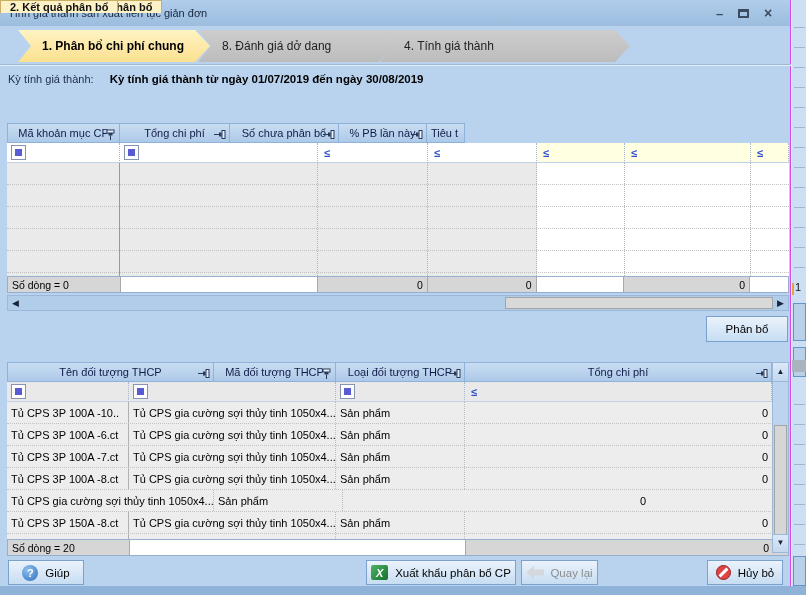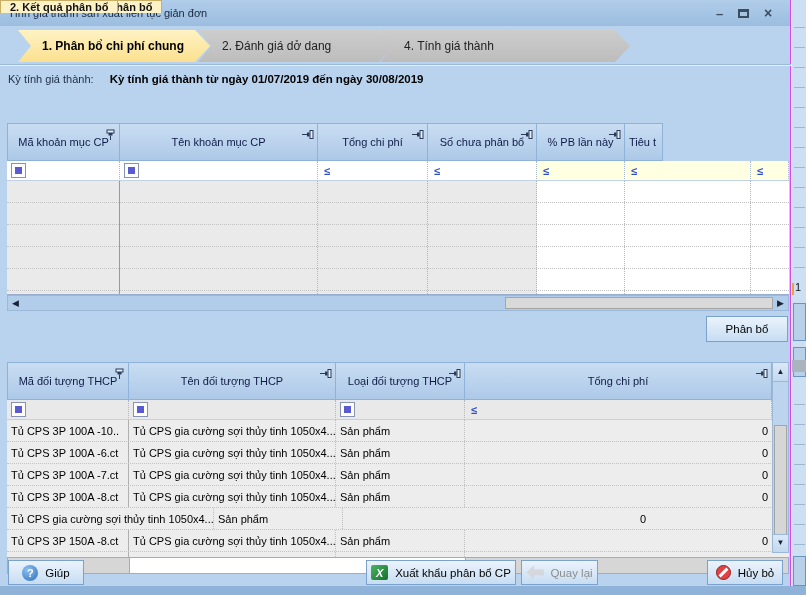--- a/index.html
+++ b/index.html
@@ -30,21 +30,21 @@
     border-top:1px solid #9bb9da;box-shadow:0 1px 0 #e6eff9 inset;display:flex;align-items:center;}
   .period-label{margin-left:8px;color:#20304a;}
   .period-value{margin-left:16px;font-weight:bold;font-size:11.5px;}
   
   .tab-label{position:absolute;background:#fdf2c6;border:1px solid #c9ae64;border-bottom:none;
     font-weight:bold;display:flex;align-items:center;padding:0 9px;box-sizing:border-box;color:#111;}
   
   .hrow{display:flex;}
   .hcell{background:linear-gradient(#c9ddf2,#adc9e8);border:1px solid #8fb2d8;border-left:none;
     color:#101c48;display:flex;align-items:center;justify-content:center;position:relative;
-    box-sizing:border-box;height:38px;white-space:nowrap;overflow:hidden;}
+    box-sizing:border-box;height:20px;white-space:nowrap;overflow:hidden;}
   .hcell:first-child{border-left:1px solid #8fb2d8;}
   .pin{position:absolute;right:3px;top:5px;line-height:0;}
   .frow{display:flex;background:#fff;}
   .fcell{border-right:1px dotted #a6b7cf;border-bottom:1px solid #c2d2e6;background:#fff;
     display:flex;align-items:center;padding-left:4px;box-sizing:border-box;height:20px;}
   .fcell.yellow{background:#ffffe1;}
   .fcell.gray{background:#e9e9e9;}
   .cbx{width:13px;height:13px;border:1px solid #8694b4;background:#fff;
     display:flex;align-items:center;justify-content:center;}
   .cbx::after{content:"";display:block;width:7px;height:7px;background:#5a5ad2;}
@@ -138,21 +138,21 @@
         <span class="ctrl ctrl-min">–</span>
         <span class="ctrl ctrl-max"></span>
         <span class="ctrl ctrl-close">×</span>
       </div>
     </div>
 
     <div id="step1" class="step step-active">
       <span>1. Phân bổ chi phí chung</span>
     </div>
     <div id="step2" class="step step-idle">
-      <span>2. Đánh giá dở dang</span>
+      <span>8. Đánh giá dở dang</span>
     </div>
     <div id="step3" class="step step-idle">
       <span>4. Tính giá thành</span>
     </div>
 
     <div class="period">
       <span class="period-label">Kỳ tính giá thành:</span>
       <span class="period-value">Kỳ tính giá thành từ ngày 01/07/2019 đến ngày 30/08/2019</span>
     </div>
 
@@ -161,28 +161,20 @@
     </div>
 
     <div class="t1">
       <div class="hrow">
         <div class="hcell" style="width:113px;">
           <span>Mã khoản mục CP</span>
           <span class="pin"><svg width="11" height="12" viewBox="0 0 11 12">
                 <rect x="2" y="1" width="7" height="3" fill="#e8f0fa" stroke="#2a3a5a"></rect>
                 <rect x="3.5" y="4" width="4" height="2.5" fill="#2a3a5a"></rect>
                 <line x1="5.5" y1="6.5" x2="5.5" y2="11" stroke="#2a3a5a"></line>
-              </svg></span>
-        </div>
-        <div class="hcell" style="width:198px;">
-          <span>Tên khoản mục CP</span>
-          <span class="pin"><svg width="12" height="11" viewBox="0 0 12 11">
-                <line x1="0" y1="5.5" x2="5" y2="5.5" stroke="#2a3a5a"></line>
-                <rect x="5" y="3.5" width="2.5" height="4" fill="#2a3a5a"></rect>
-                <rect x="8" y="1.5" width="3" height="8" fill="#e8f0fa" stroke="#2a3a5a"></rect>
               </svg></span>
         </div>
         <div class="hcell" style="width:110px;">
           <span>Tổng chi phí</span>
           <span class="pin"><svg width="12" height="11" viewBox="0 0 12 11">
                 <line x1="0" y1="5.5" x2="5" y2="5.5" stroke="#2a3a5a"></line>
                 <rect x="5" y="3.5" width="2.5" height="4" fill="#2a3a5a"></rect>
                 <rect x="8" y="1.5" width="3" height="8" fill="#e8f0fa" stroke="#2a3a5a"></rect>
               </svg></span>
         </div>
@@ -268,36 +260,36 @@
     <div id="btn-allocate" class="btn">
       <span>Phân bổ</span>
     </div>
 
     <div id="tab2" class="tab-label">
       <span>2. Kết quả phân bổ</span>
     </div>
 
     <div class="t2">
       <div class="hrow">
+        <div class="hcell" style="width:207px;">
+          <span>Tên đối tượng THCP</span>
+          <span class="pin"><svg width="12" height="11" viewBox="0 0 12 11">
+                <line x1="0" y1="5.5" x2="5" y2="5.5" stroke="#2a3a5a"></line>
+                <rect x="5" y="3.5" width="2.5" height="4" fill="#2a3a5a"></rect>
+                <rect x="8" y="1.5" width="3" height="8" fill="#e8f0fa" stroke="#2a3a5a"></rect>
+              </svg></span>
+        </div>
         <div class="hcell" style="width:122px;">
           <span>Mã đối tượng THCP</span>
           <span class="pin"><svg width="11" height="12" viewBox="0 0 11 12">
                 <rect x="2" y="1" width="7" height="3" fill="#e8f0fa" stroke="#2a3a5a"></rect>
                 <rect x="3.5" y="4" width="4" height="2.5" fill="#2a3a5a"></rect>
                 <line x1="5.5" y1="6.5" x2="5.5" y2="11" stroke="#2a3a5a"></line>
               </svg></span>
         </div>
-        <div class="hcell" style="width:207px;">
-          <span>Tên đối tượng THCP</span>
-          <span class="pin"><svg width="12" height="11" viewBox="0 0 12 11">
-                <line x1="0" y1="5.5" x2="5" y2="5.5" stroke="#2a3a5a"></line>
-                <rect x="5" y="3.5" width="2.5" height="4" fill="#2a3a5a"></rect>
-                <rect x="8" y="1.5" width="3" height="8" fill="#e8f0fa" stroke="#2a3a5a"></rect>
-              </svg></span>
-        </div>
         <div class="hcell" style="width:129px;">
           <span>Loại đối tượng THCP</span>
           <span class="pin"><svg width="12" height="11" viewBox="0 0 12 11">
                 <line x1="0" y1="5.5" x2="5" y2="5.5" stroke="#2a3a5a"></line>
                 <rect x="5" y="3.5" width="2.5" height="4" fill="#2a3a5a"></rect>
                 <rect x="8" y="1.5" width="3" height="8" fill="#e8f0fa" stroke="#2a3a5a"></rect>
               </svg></span>
         </div>
         <div class="hcell" style="width:307px;">
           <span>Tổng chi phí</span>

